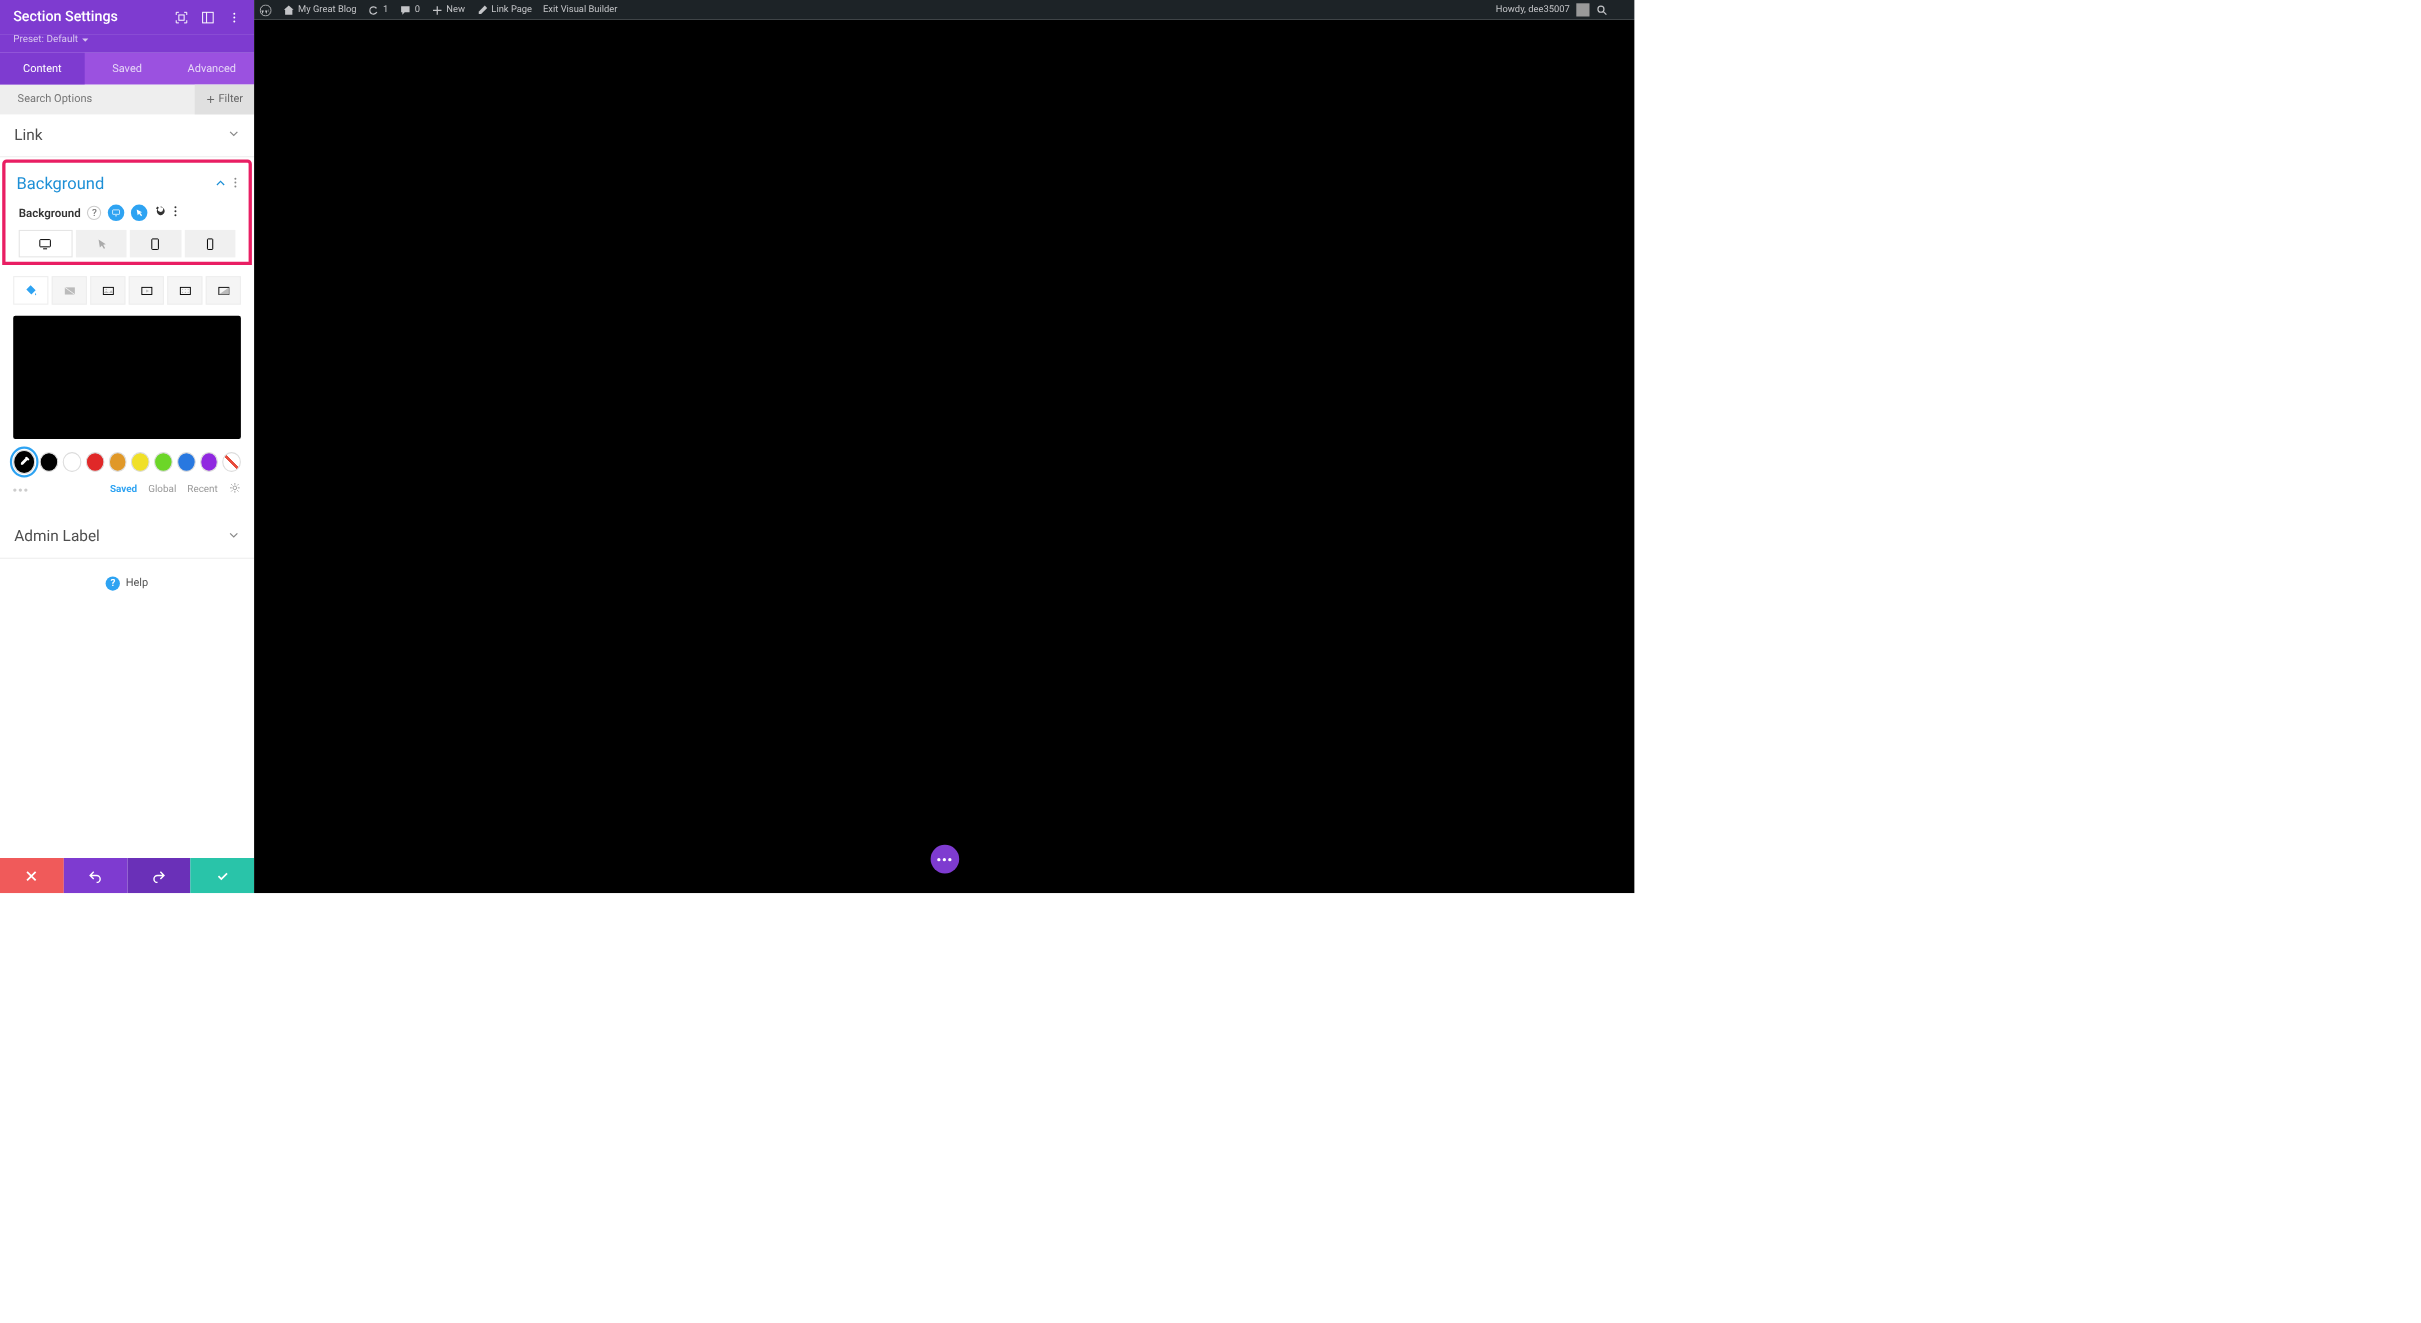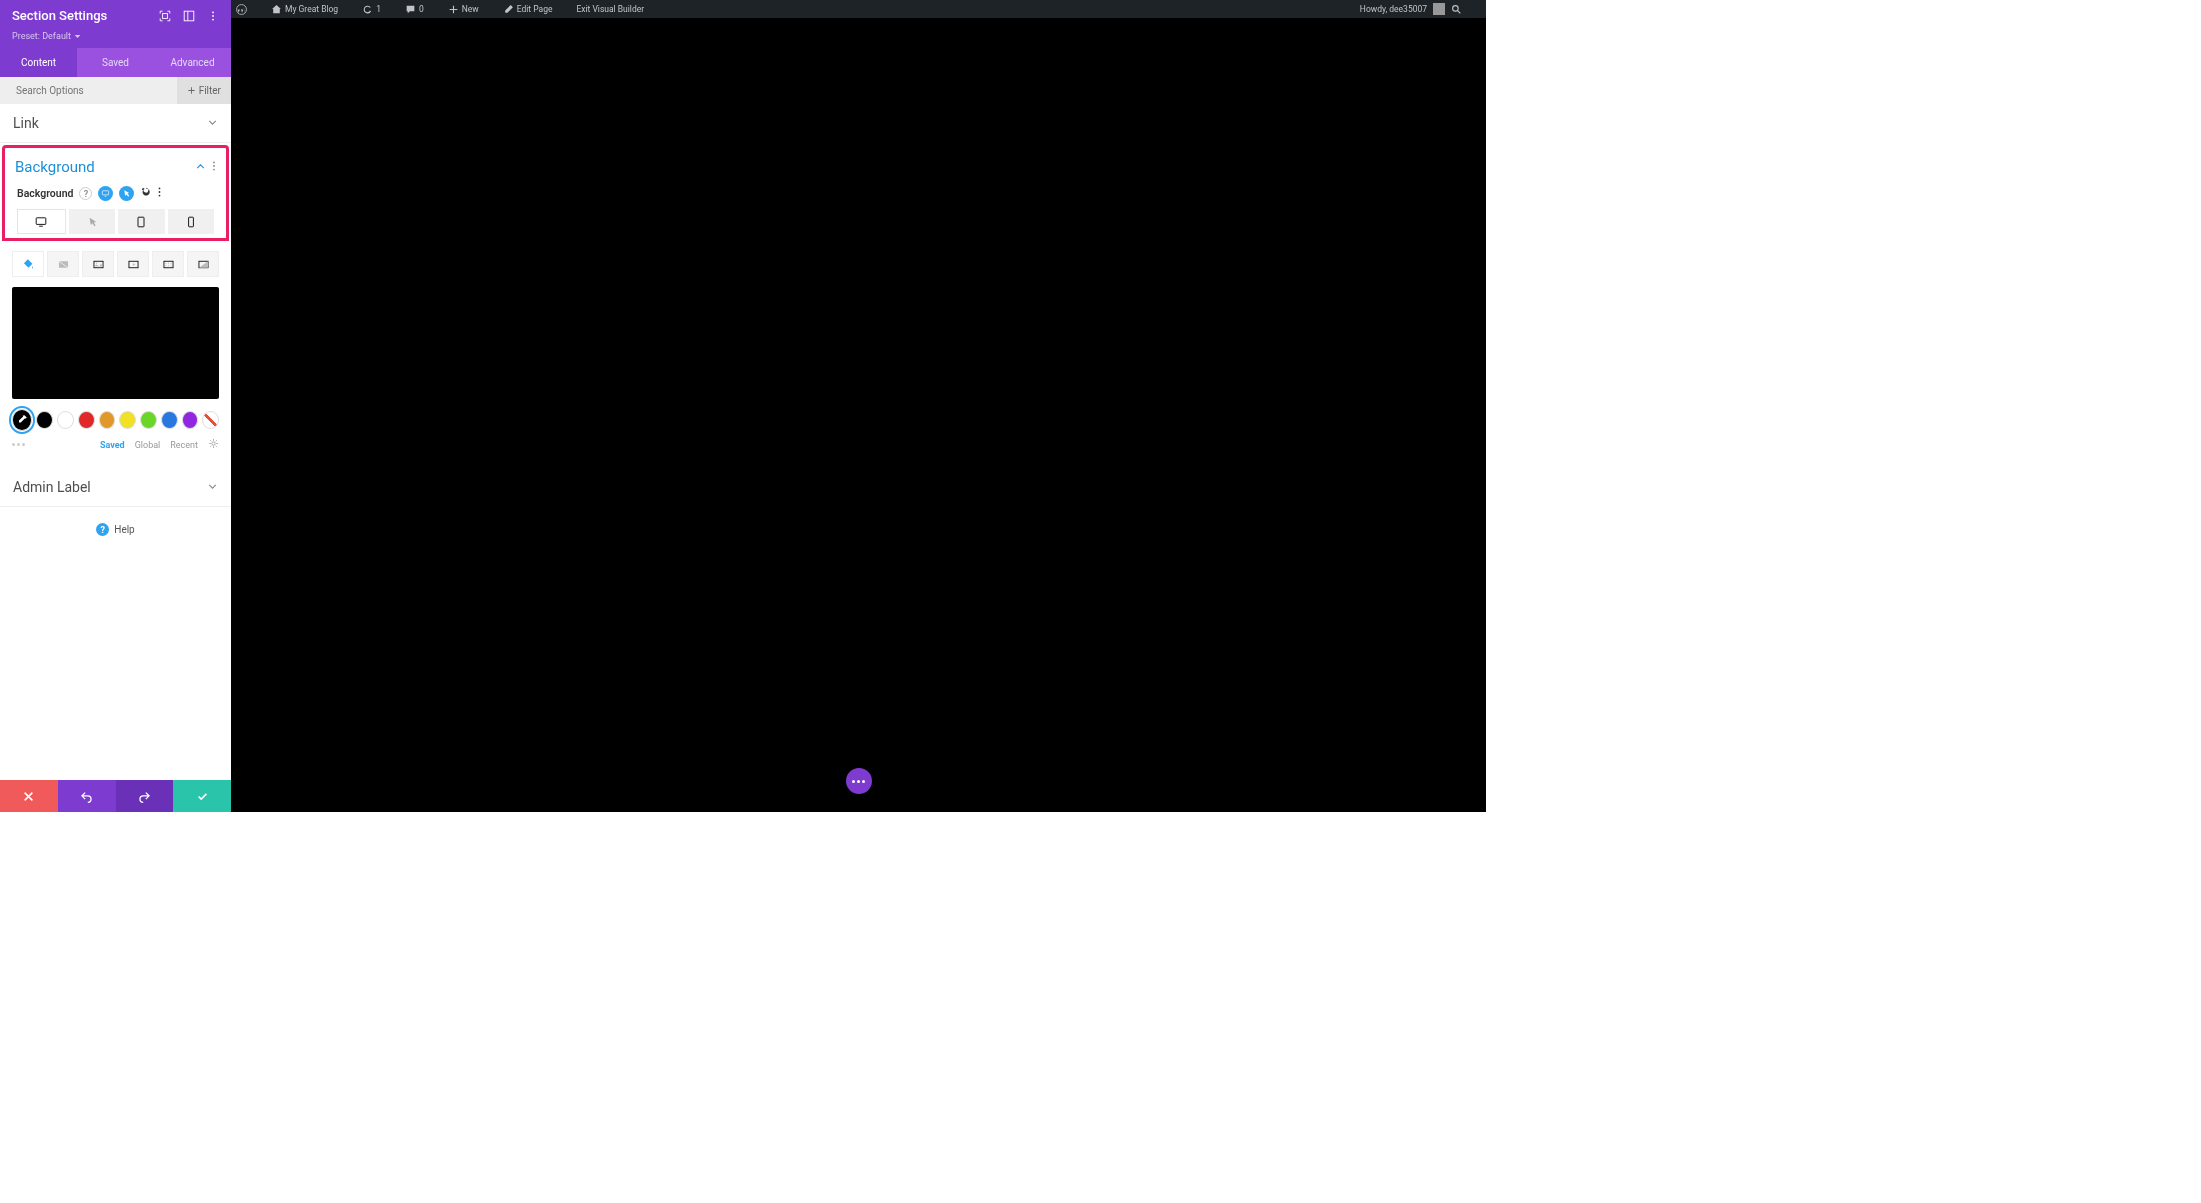--- a/index.html
+++ b/index.html
@@ -1,20 +1,20 @@
 <!DOCTYPE html>
 <html><head>
 <meta charset="utf-8">
 <style>
 * { margin: 0; padding: 0; box-sizing: border-box; font-family: -apple-system, BlinkMacSystemFont, "Segoe UI", Roboto, sans-serif; }
 body { width: 1486px; height: 812px; overflow: hidden; background: #fff; position: relative; }
 
 
 .wp-admin-bar { position: absolute; top: 0; left: 231px; right: 0; height: 18px; background: #1d2327; color: #c3c4c7; display: flex; align-items: center; font-size: 8.5px; z-index: 100; }
-.wp-admin-bar .left { display: flex; align-items: center; gap: 14px; }
+.wp-admin-bar .left { display: flex; align-items: center; gap: 0; }
 .wp-admin-bar .item { display: flex; align-items: center; gap: 3px; padding: 0 5px; cursor: pointer; height: 18px; }
 .wp-admin-bar .right { margin-left: auto; display: flex; align-items: center; gap: 6px; padding-right: 24px; }
 .wp-admin-bar .avatar { width: 12px; height: 12px; background: #999; }
 .wp-admin-bar svg { width: 11px; height: 11px; fill: #c3c4c7; }
 
 
 .panel { position: absolute; top: 0; left: 0; width: 231px; height: 100%; background: #fff; display: flex; flex-direction: column; }
 .panel-header { background: #7e3bd0; color: #fff; padding: 8px 12px; display: flex; align-items: center; }
 .panel-header .title { font-size: 13px; font-weight: 500; }
 .panel-header .h-icons { margin-left: auto; display: flex; gap: 12px; align-items: center; }
@@ -130,21 +130,21 @@
     <div class="item">
         <svg viewBox="0 0 20 20">
           <path d="M9 3h2v6h6v2h-6v6H9v-6H3V9h6z"></path>
         </svg>
         <span>New</span>
       </div>
     <div class="item">
         <svg viewBox="0 0 20 20">
           <path d="M14 2l4 4-10 10H4v-4z"></path>
         </svg>
-        <span>Edit Page</span>
+        <span>Link Page</span>
       </div>
     <div class="item">
         <span>Exit Visual Builder</span>
       </div>
   </div>
   <div class="right">
     <span>Howdy, dee35007</span>
     <div class="avatar"></div>
     <svg viewBox="0 0 20 20">
         <circle cx="8" cy="8" r="5" fill="none" stroke="#c3c4c7" stroke-width="2"></circle>

